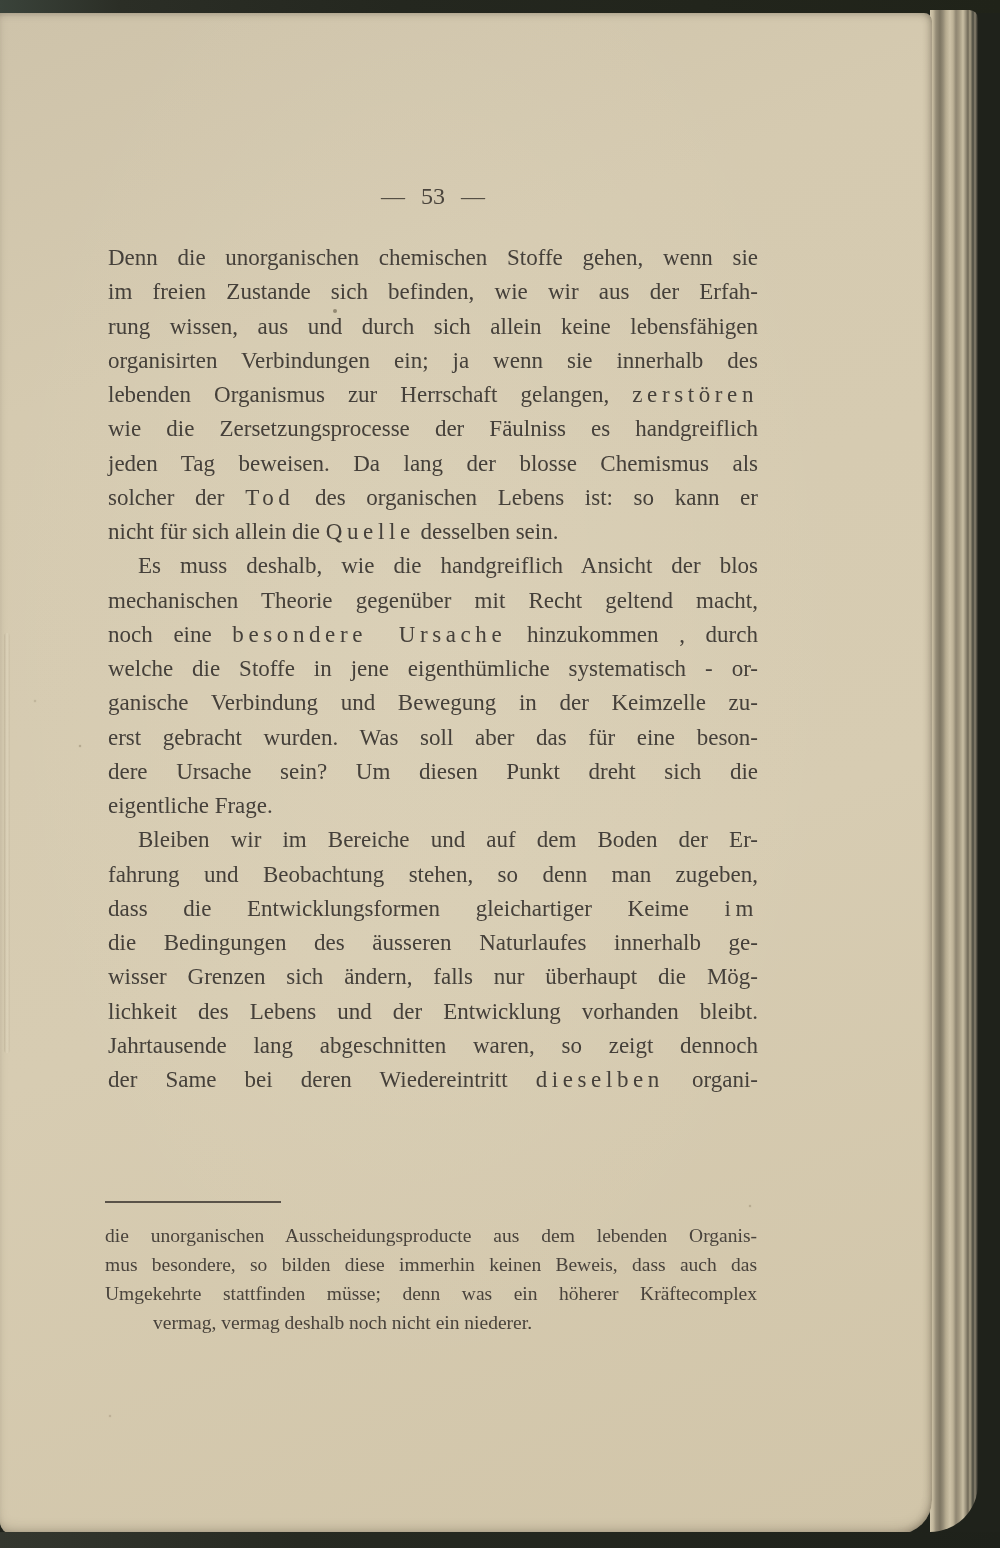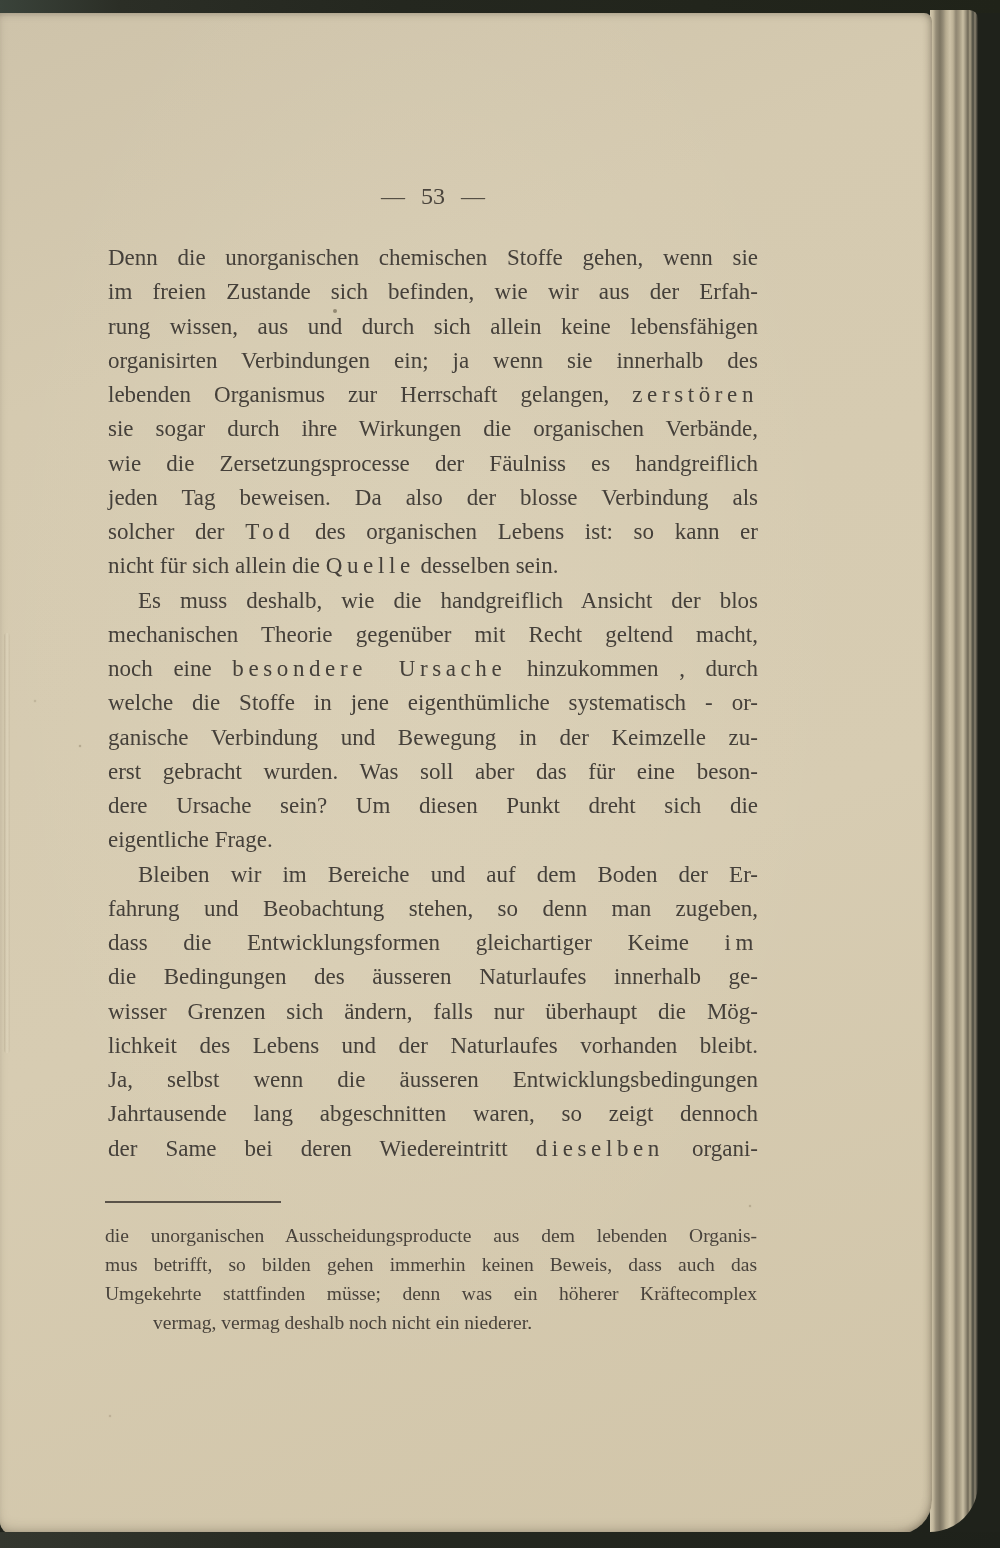--- a/index.html
+++ b/index.html
@@ -101,49 +101,47 @@
     <div class="page-number">
       <span class="dash">—</span><span>53</span><span class="dash">—</span>
     </div>
 
     <div class="body-text" id="body-lines">
         <div class="line"><span class="seg">Denn die unorganischen chemischen Stoffe gehen, wenn sie</span></div>
         <div class="line"><span class="seg">im freien Zustande sich befinden, wie wir aus der Erfah-</span></div>
         <div class="line"><span class="seg">rung wissen, aus und durch sich allein keine lebensfähigen</span></div>
         <div class="line"><span class="seg">organisirten Verbindungen ein; ja wenn sie innerhalb des</span></div>
         <div class="line"><span class="seg">lebenden Organismus zur Herrschaft gelangen, </span><span class="gesperrt">zerstören</span></div>
-        <div class="line"><span class="seg">sie sogar durch ihre Wirkungen die organischen Verbände,</span></div>
         <div class="line"><span class="seg">wie die Zersetzungsprocesse der Fäulniss es handgreiflich</span></div>
-        <div class="line"><span class="seg">jeden Tag beweisen. Da also der blosse Verbindung als</span></div>
+        <div class="line"><span class="seg">jeden Tag beweisen. Da lang der blosse Chemismus als</span></div>
         <div class="line"><span class="seg">solcher der </span><span class="gesperrt">Tod</span><span class="seg"> des organischen Lebens ist: so kann er</span></div>
         <div class="line last"><span class="seg">nicht für sich allein die </span><span class="gesperrt">Quelle</span><span class="seg"> desselben sein.</span></div>
         <div class="line indent"><span class="seg">Es muss deshalb, wie die handgreiflich Ansicht der blos</span></div>
         <div class="line"><span class="seg">mechanischen Theorie gegenüber mit Recht geltend macht,</span></div>
         <div class="line"><span class="seg">noch eine </span><span class="gesperrt">besondere Ursache</span><span class="seg"> hinzukommen , durch</span></div>
         <div class="line"><span class="seg">welche die Stoffe in jene eigenthümliche systematisch - or-</span></div>
         <div class="line"><span class="seg">ganische Verbindung und Bewegung in der Keimzelle zu-</span></div>
         <div class="line"><span class="seg">erst gebracht wurden. Was soll aber das für eine beson-</span></div>
         <div class="line"><span class="seg">dere Ursache sein? Um diesen Punkt dreht sich die</span></div>
         <div class="line last"><span class="seg">eigentliche Frage.</span></div>
         <div class="line indent"><span class="seg">Bleiben wir im Bereiche und auf dem Boden der Er-</span></div>
         <div class="line"><span class="seg">fahrung und Beobachtung stehen, so denn man zugeben,</span></div>
         <div class="line"><span class="seg">dass die Entwicklungsformen gleichartiger Keime </span><span class="gesperrt">im</span></div>
         <div class="line"><span class="seg">die Bedingungen des äusseren Naturlaufes innerhalb ge-</span></div>
         <div class="line"><span class="seg">wisser Grenzen sich ändern, falls nur überhaupt die Mög-</span></div>
-        <div class="line"><span class="seg">lichkeit des Lebens und der Naturlaufes vorhanden bleibt.</span></div>
-        <div class="line"><span class="seg">Ja, selbst wenn die äusseren Entwicklungsbedingungen</span></div>
+        <div class="line"><span class="seg">lichkeit des Lebens und der Entwicklung vorhanden bleibt.</span></div>
         <div class="line"><span class="seg">Jahrtausende lang abgeschnitten waren, so zeigt dennoch</span></div>
         <div class="line"><span class="seg">der Same bei deren Wiedereintritt </span><span class="gesperrt">dieselben</span><span class="seg"> organi-</span></div>
       </div>
 
     <div class="footnote">
       <div class="fn-rule"></div>
       <div id="fn-lines">
           <div class="fn-line">die unorganischen Ausscheidungsproducte aus dem lebenden Organis-</div>
-          <div class="fn-line">mus betrifft, so bilden gehen immerhin keinen Beweis, dass auch das</div>
+          <div class="fn-line">mus besondere, so bilden diese immerhin keinen Beweis, dass auch das</div>
           <div class="fn-line">Umgekehrte stattfinden müsse; denn was ein höherer Kräftecomplex</div>
           <div class="fn-line last">vermag, vermag deshalb noch nicht ein niederer.</div>
         </div>
     </div>
   </div>
 
   <div class="bottom-band"></div>
 </div>
 
 </body></html>

